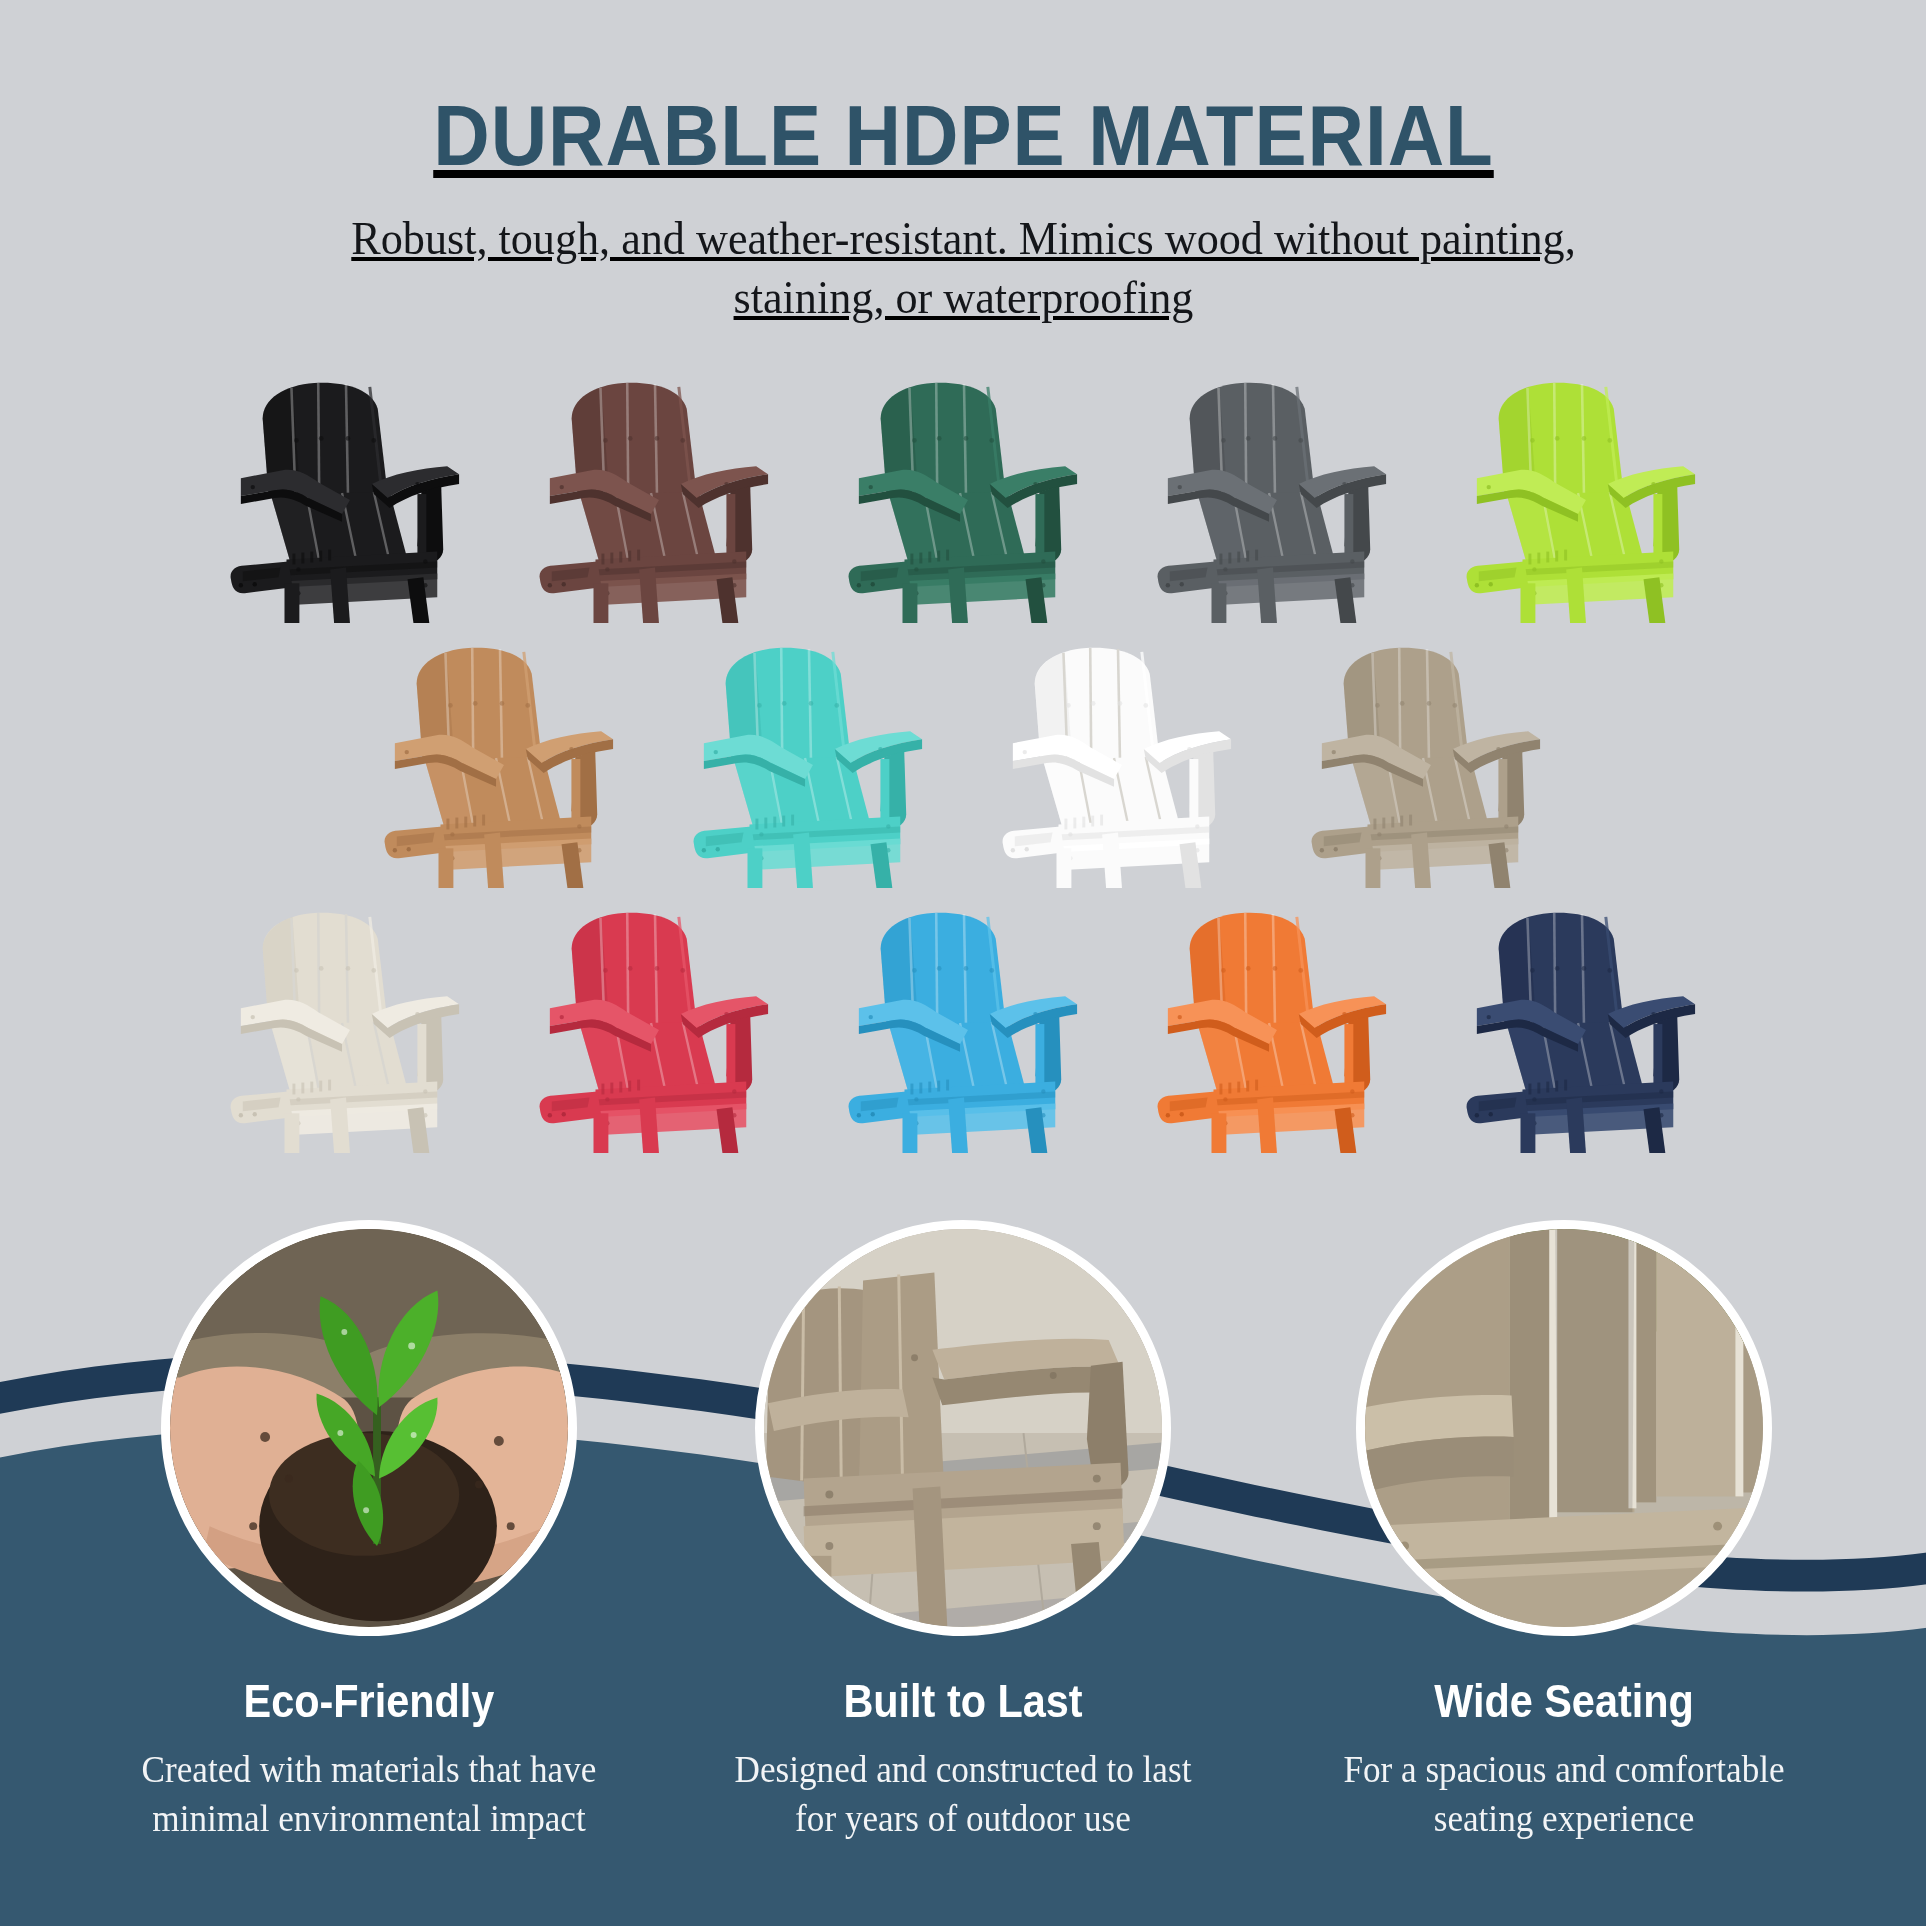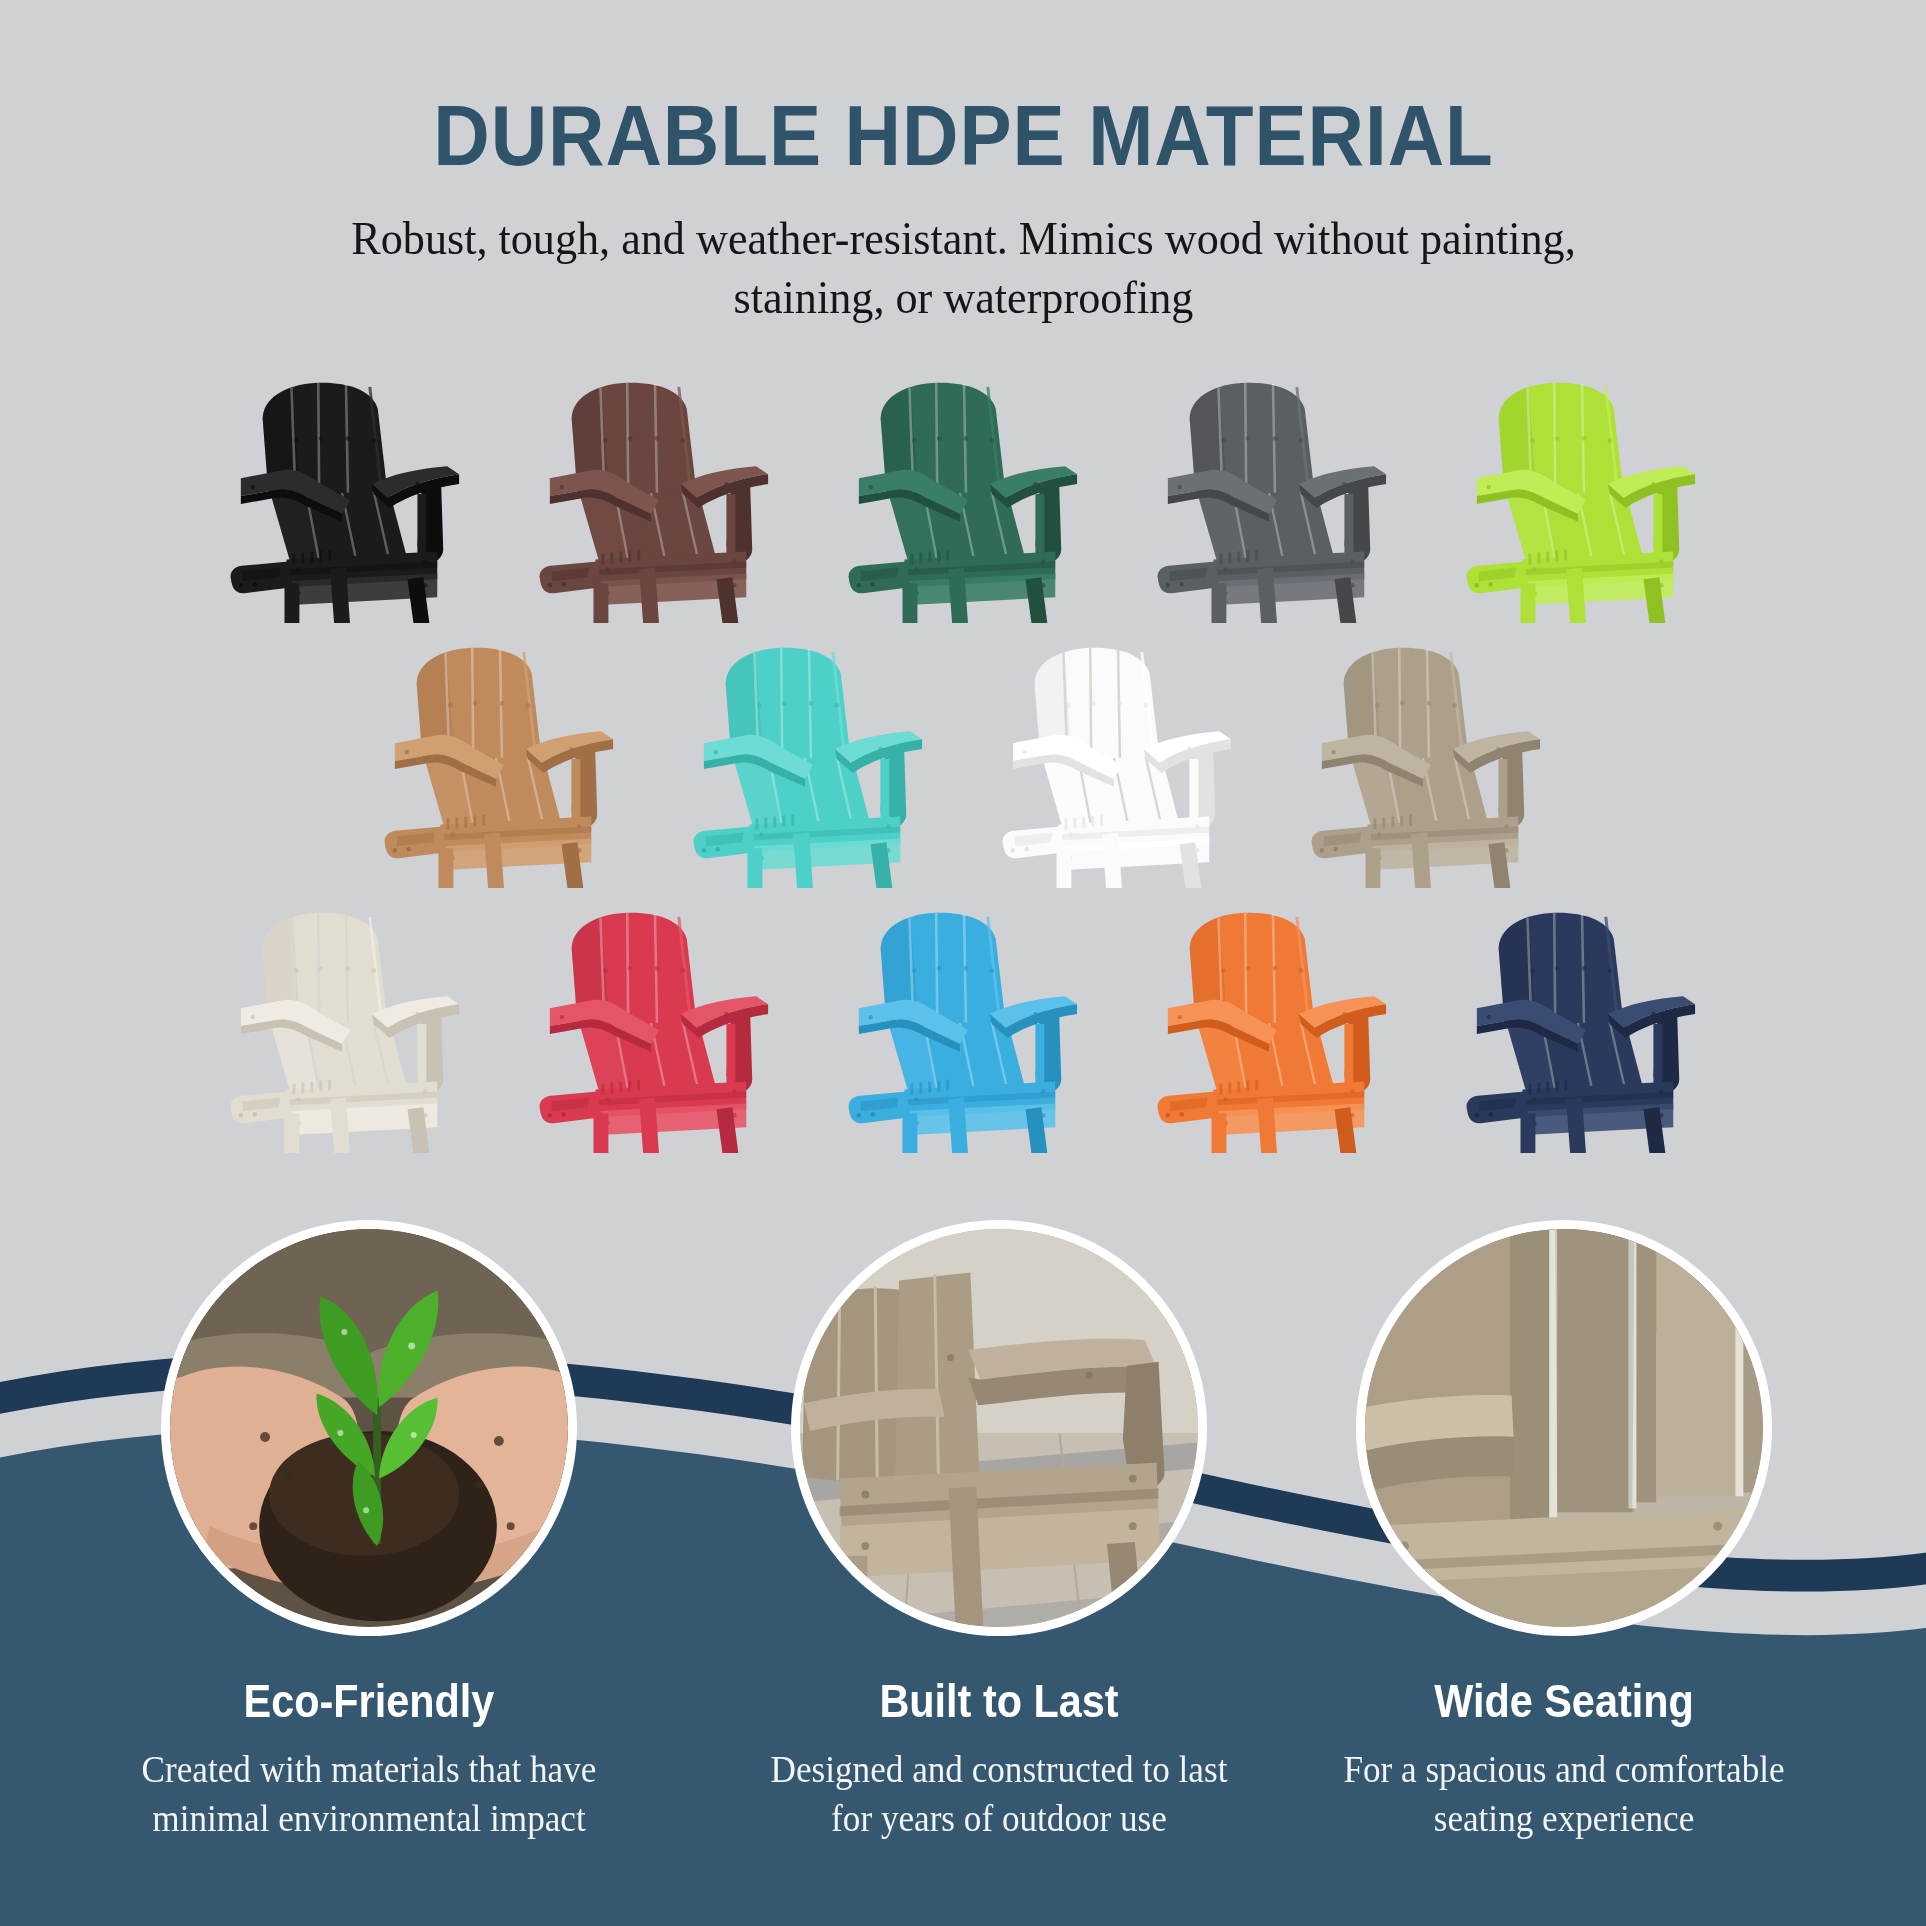--- a/index.html
+++ b/index.html
@@ -9,21 +9,21 @@
     font-family: "Liberation Sans", sans-serif;
   }
   #page {
     position: relative;
     width: 1927px; height: 1927px;
     background: #cfd1d5;
     overflow: hidden;
   }
 
   
-  .header { position: absolute; top: 0; left: 0; width: 1927px; text-align: center; }
+  .header { position: absolute; top: 0; left: 0; width: 1927px; text-align: center; text-decoration: underline; }
   .title {
     margin: 0;
     padding-top: 91px;
     font-family: "Liberation Sans", sans-serif;
     font-weight: 700;
     font-size: 85px;
     letter-spacing: 1px;
     color: #2f5368;
     transform: scaleX(0.92);
     line-height: 1.05;
@@ -53,21 +53,21 @@
   
   .wave-wrap { position: absolute; left: 0; top: 1287px; width: 1927px; height: 640px; }
   .wave-svg { display: block; width: 1927px; height: 640px; }
 
   
   .features { position: absolute; left: 0; top: 1220px; width: 1927px; height: 707px; }
   .feature {
     position: absolute; top: 0; width: 554px; text-align: center;
   }
   .feature.f0 { left: 92px; }
-  .feature.f1 { left: 722px; }
+  .feature.f1 { left: 686px; }
   .feature.f2 { left: 1287px; }
   .circle {
     width: 416px; height: 416px;
     margin: 0 auto;
     border-radius: 50%;
     border: 9px solid #ffffff;
     box-sizing: border-box;
     overflow: hidden;
     position: relative;
     background: #b8b2a6;

